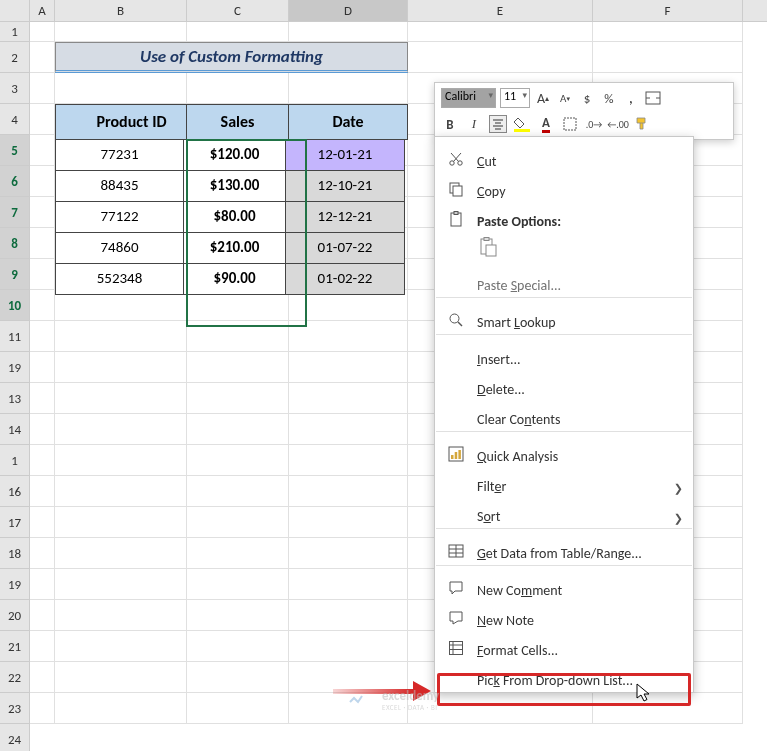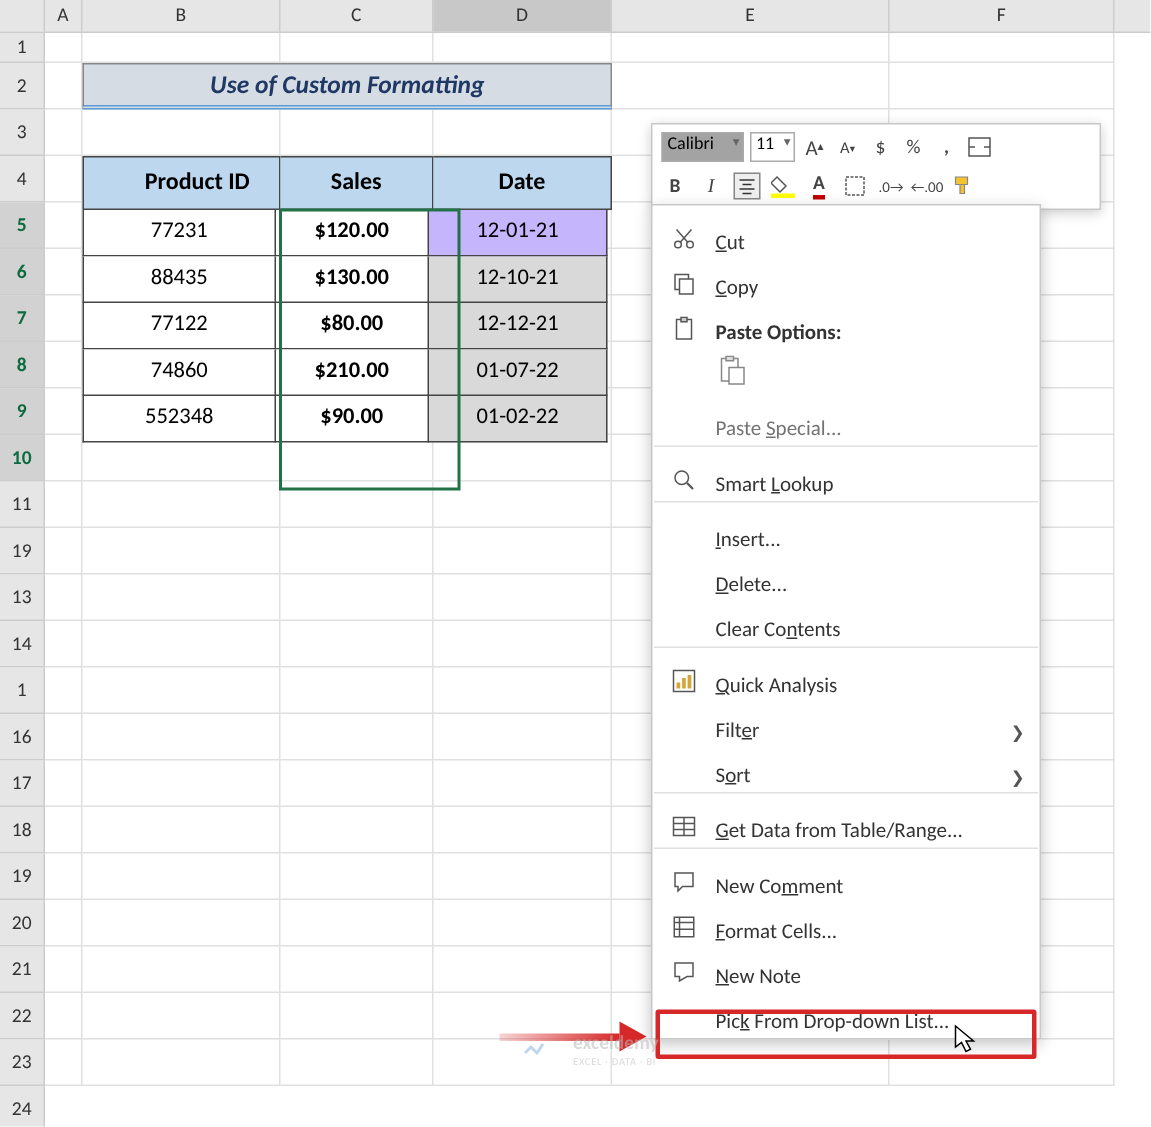--- a/index.html
+++ b/index.html
@@ -514,35 +514,35 @@
     <span class="ctx-icon">
         <svg width="16" height="16" viewBox="0 0 16 16">
           <path d="M2 2 h12 v9 h-7 l-3 3 v-3 h-2 z" fill="none" stroke="#555"></path>
         </svg>
       </span>
     <span class="ctx-label">New Co<u>m</u>ment</span>
   </div>
   <div class="ctx-item">
     <span class="ctx-icon">
         <svg width="16" height="16" viewBox="0 0 16 16">
+          <path d="M2 2 h12 v9 h-4 l-5 3 v-3 h-3 z" fill="none" stroke="#555"></path>
+        </svg>
+      </span>
+    <span class="ctx-label"><u>N</u>ew Note</span>
+  </div>
+  <div class="ctx-item">
+    <span class="ctx-icon">
+        <svg width="16" height="16" viewBox="0 0 16 16">
           <rect x="1.5" y="1.5" width="13" height="13" fill="none" stroke="#555"></rect>
           <line x1="5" y1="1.5" x2="5" y2="14.5" stroke="#555"></line>
           <line x1="1.5" y1="5" x2="14.5" y2="5" stroke="#555"></line>
           <line x1="1.5" y1="9.5" x2="14.5" y2="9.5" stroke="#555"></line>
         </svg>
       </span>
     <span class="ctx-label"><u>F</u>ormat Cells...</span>
-  </div>
-  <div class="ctx-item">
-    <span class="ctx-icon">
-        <svg width="16" height="16" viewBox="0 0 16 16">
-          <path d="M2 2 h12 v9 h-4 l-5 3 v-3 h-3 z" fill="none" stroke="#555"></path>
-        </svg>
-      </span>
-    <span class="ctx-label"><u>N</u>ew Note</span>
   </div>
   <div class="ctx-item">
     <span class="ctx-icon"></span>
     <span class="ctx-label">Pic<u>k</u> From Drop-down List...</span>
   </div>
 </div>
 
 <div class="highlight-box"></div>
 <div class="arrow-annot">
   <div class="arrow-line"></div>

